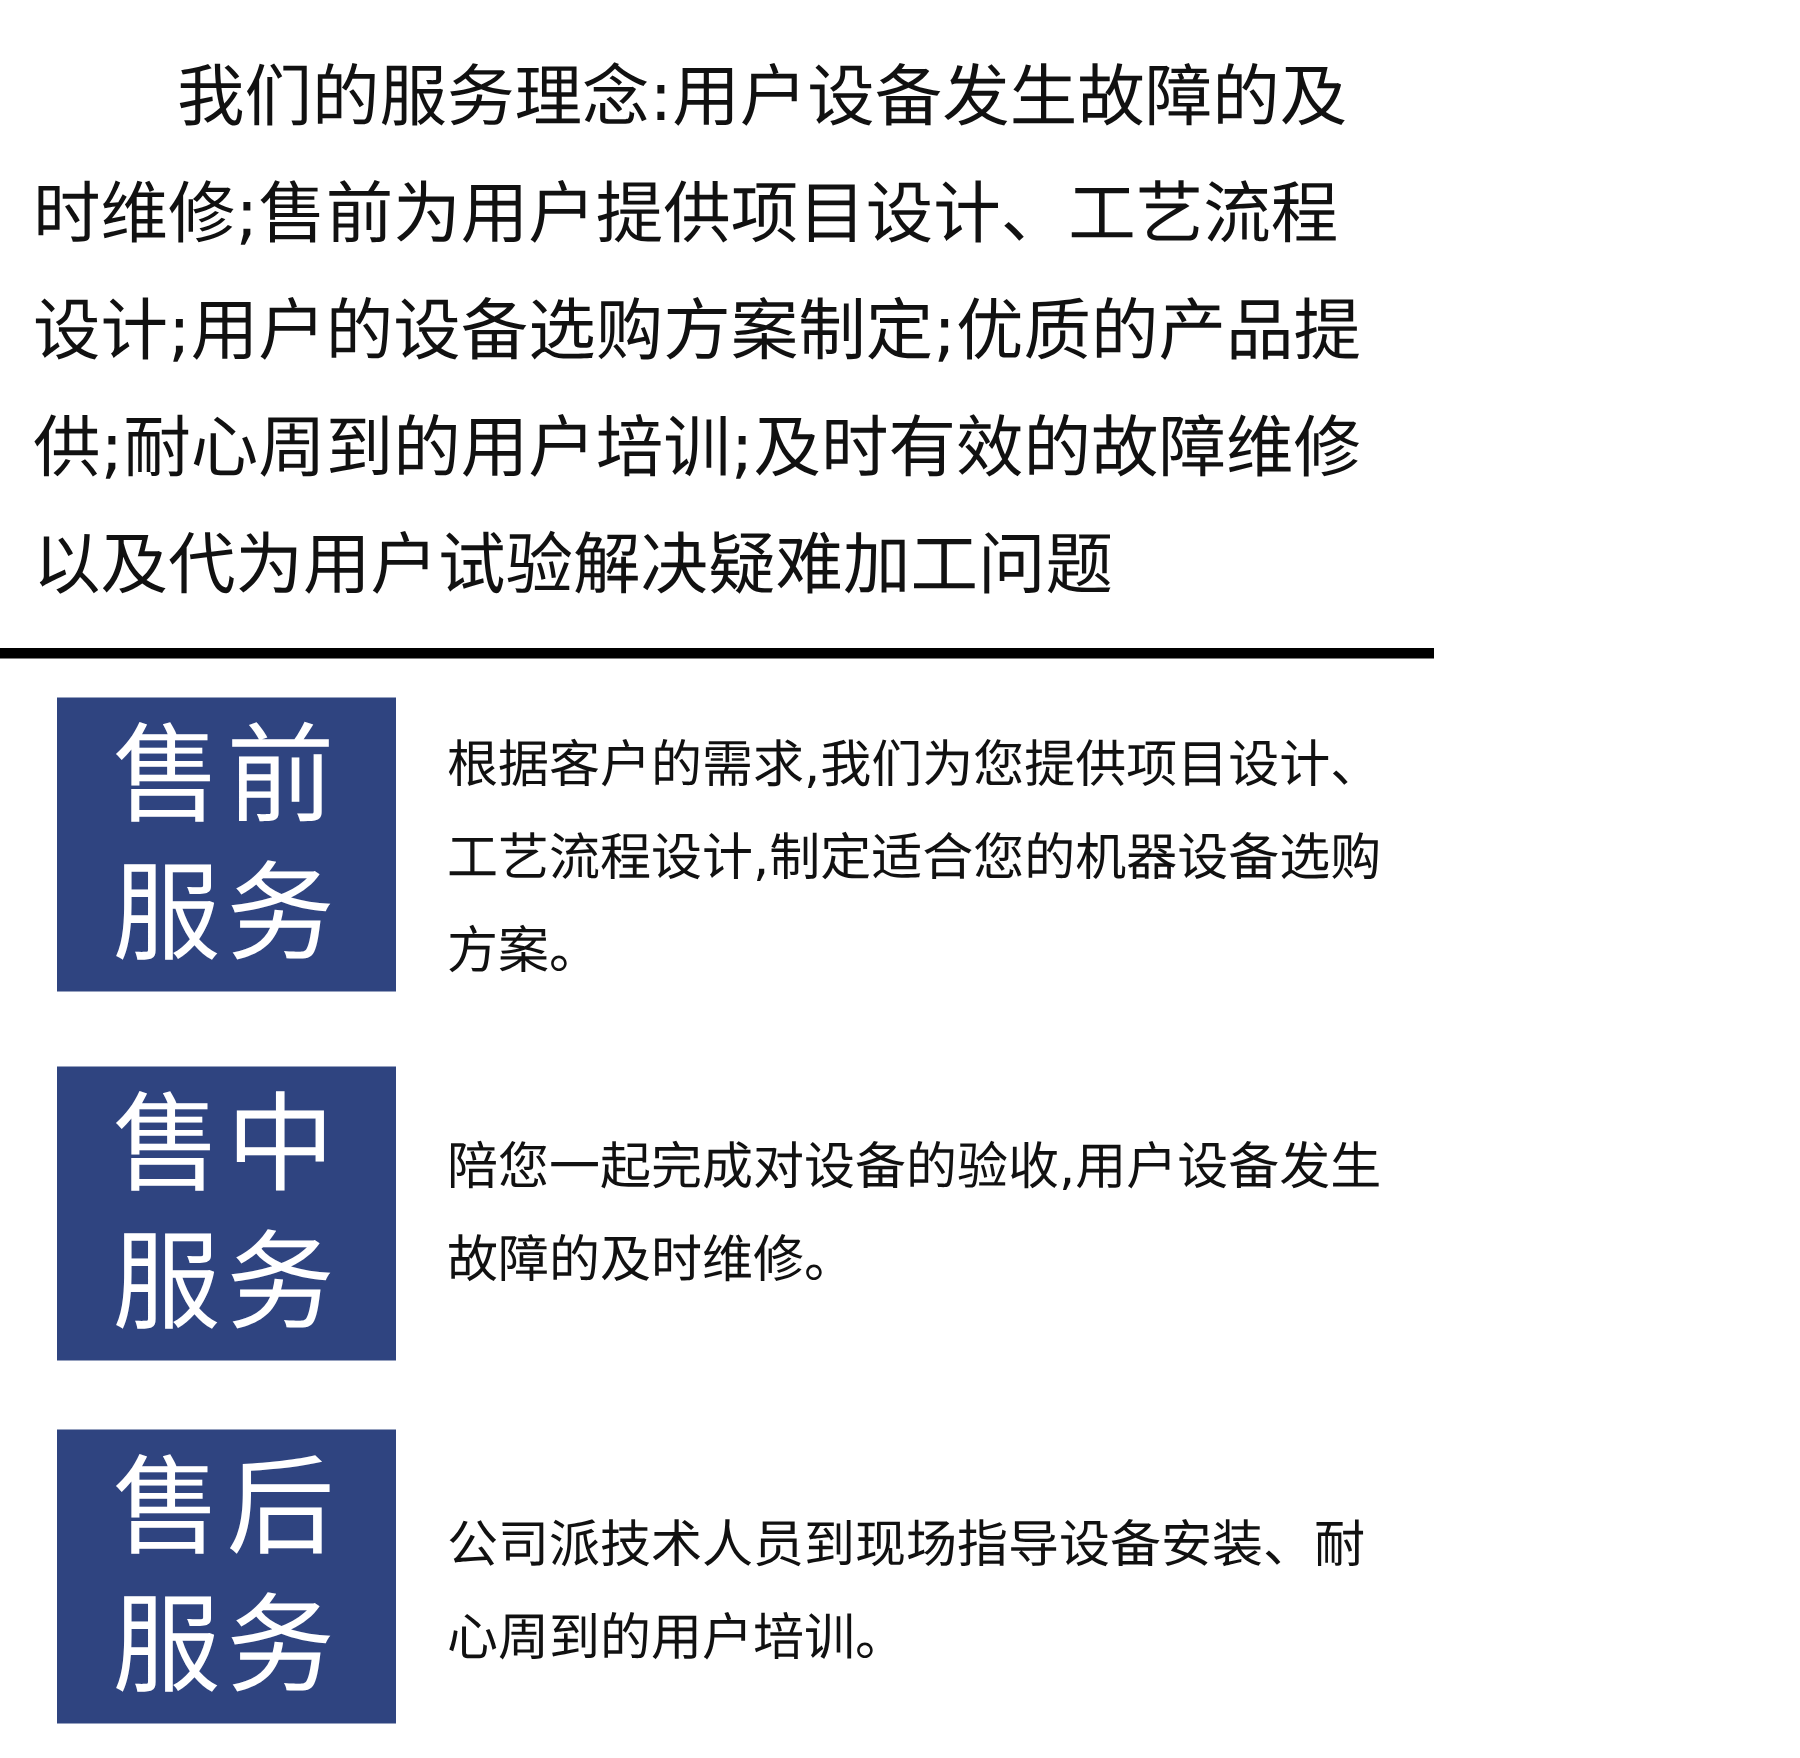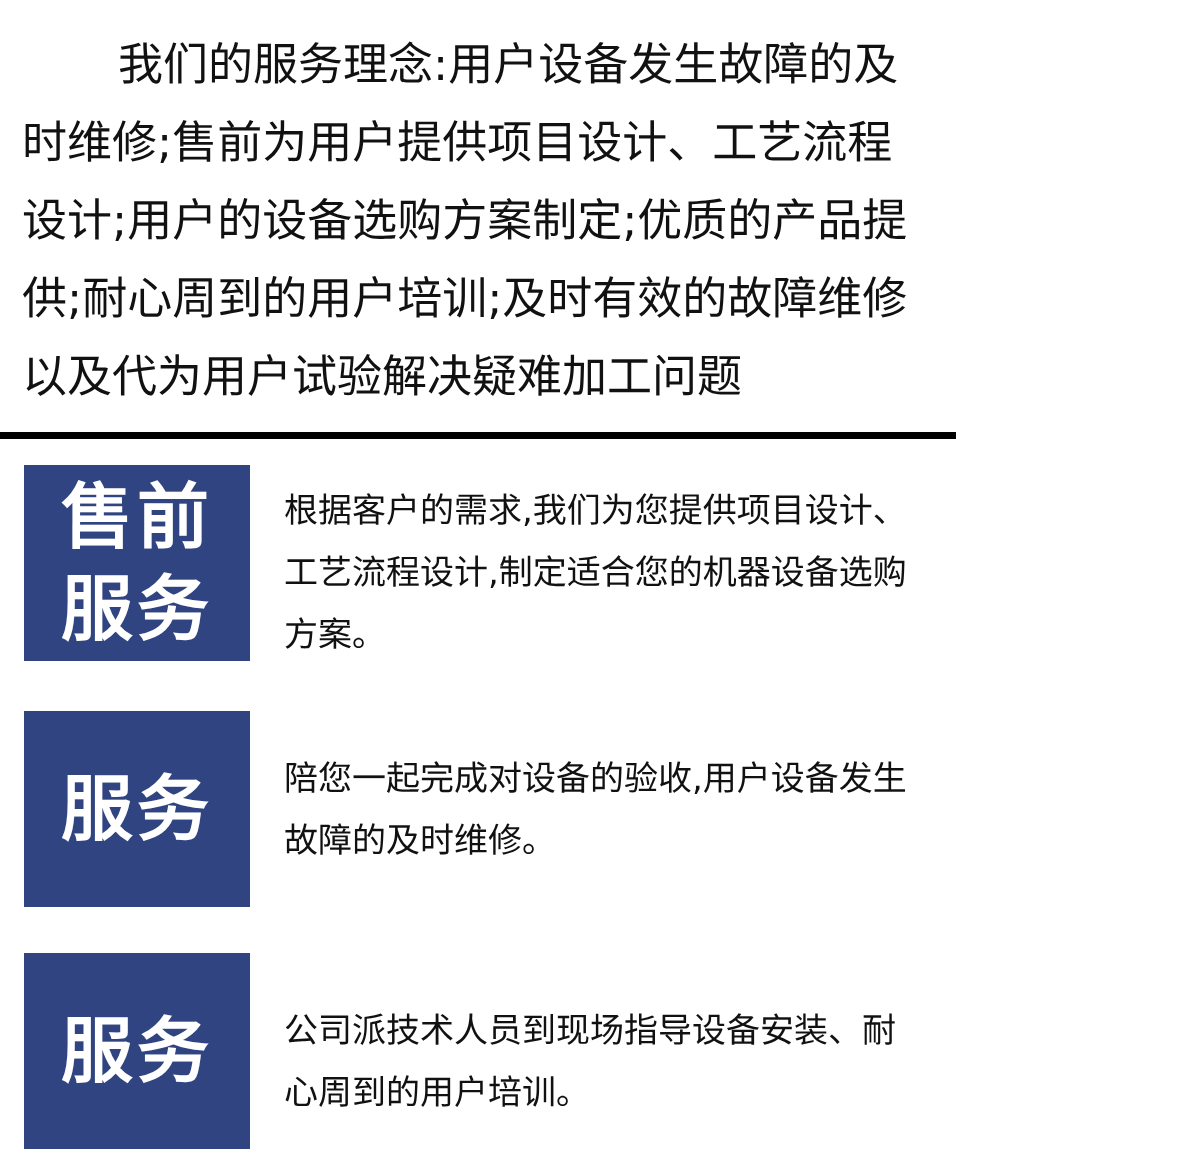--- a/index.html
+++ b/index.html
@@ -53,29 +53,29 @@
     align-items: flex-start;
     margin-bottom: 46px;
   }
   .row:last-child {
     margin-bottom: 0;
   }
   .badge {
     flex: 0 0 auto;
     width: 226px;
     height: 196px;
-    margin-left: 24px;
+    margin-left: 38px;
     background: #2f4480;
     color: #ffffff;
     display: flex;
     flex-direction: column;
     align-items: center;
     justify-content: center;
     font-size: 72px;
-    font-weight: 700;
+    font-weight: 400;
     line-height: 92px;
     letter-spacing: 4px;
     box-sizing: border-box;
   }
   .badge .badge-line {
     display: block;
     white-space: nowrap;
   }
   .desc {
     flex: 1 1 auto;
@@ -110,26 +110,28 @@
     <div class="row row-1">
       <div class="badge">
         <span class="badge-line">售前</span>
         <span class="badge-line">服务</span>
       </div>
       <div class="desc">根据客户的需求,我们为您提供项目设计、工艺流程设计,制定适合您的机器设备选购方案。</div>
     </div>
 
     <div class="row row-2">
       <div class="badge">
+        <span class="badge-line">售中</span>
         <span class="badge-line">服务</span>
       </div>
       <div class="desc">陪您一起完成对设备的验收,用户设备发生故障的及时维修。</div>
     </div>
 
     <div class="row row-3">
       <div class="badge">
+        <span class="badge-line">售后</span>
         <span class="badge-line">服务</span>
       </div>
       <div class="desc">公司派技术人员到现场指导设备安装、耐心周到的用户培训。</div>
     </div>
 
   </div>
 </div>
 
 </body></html>

